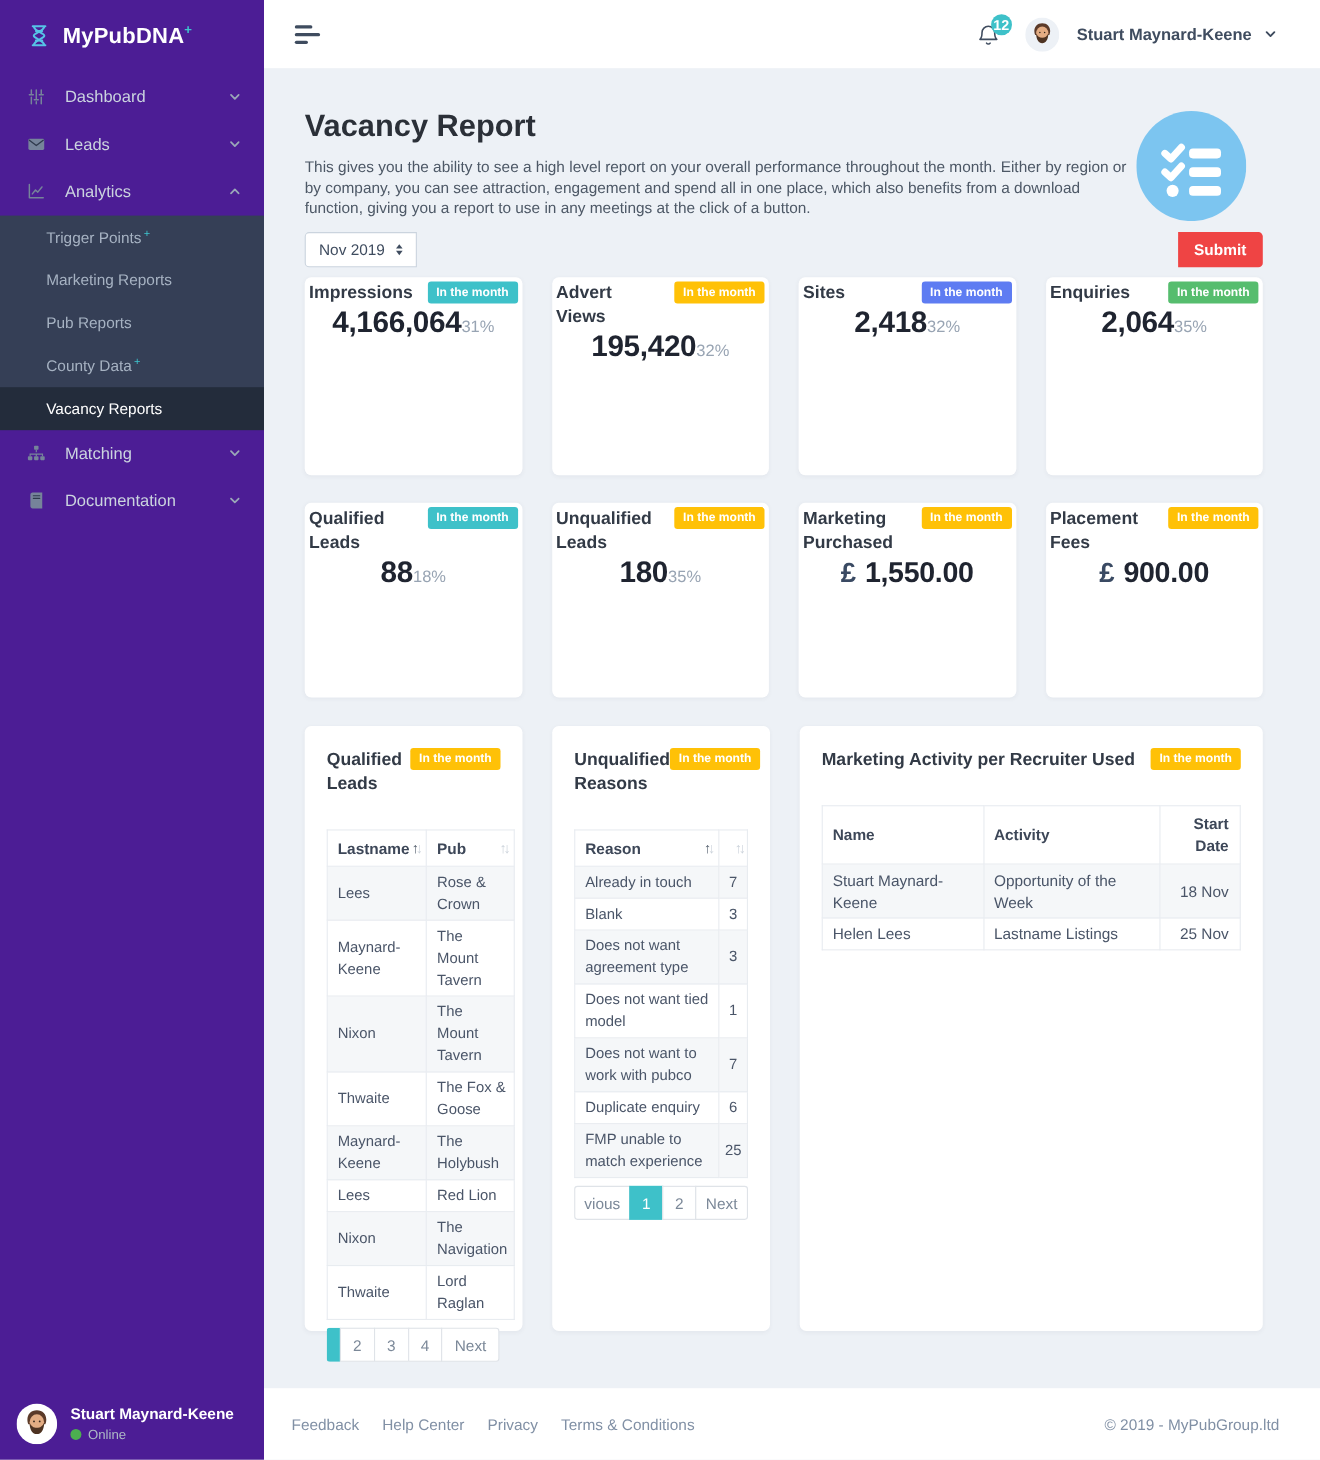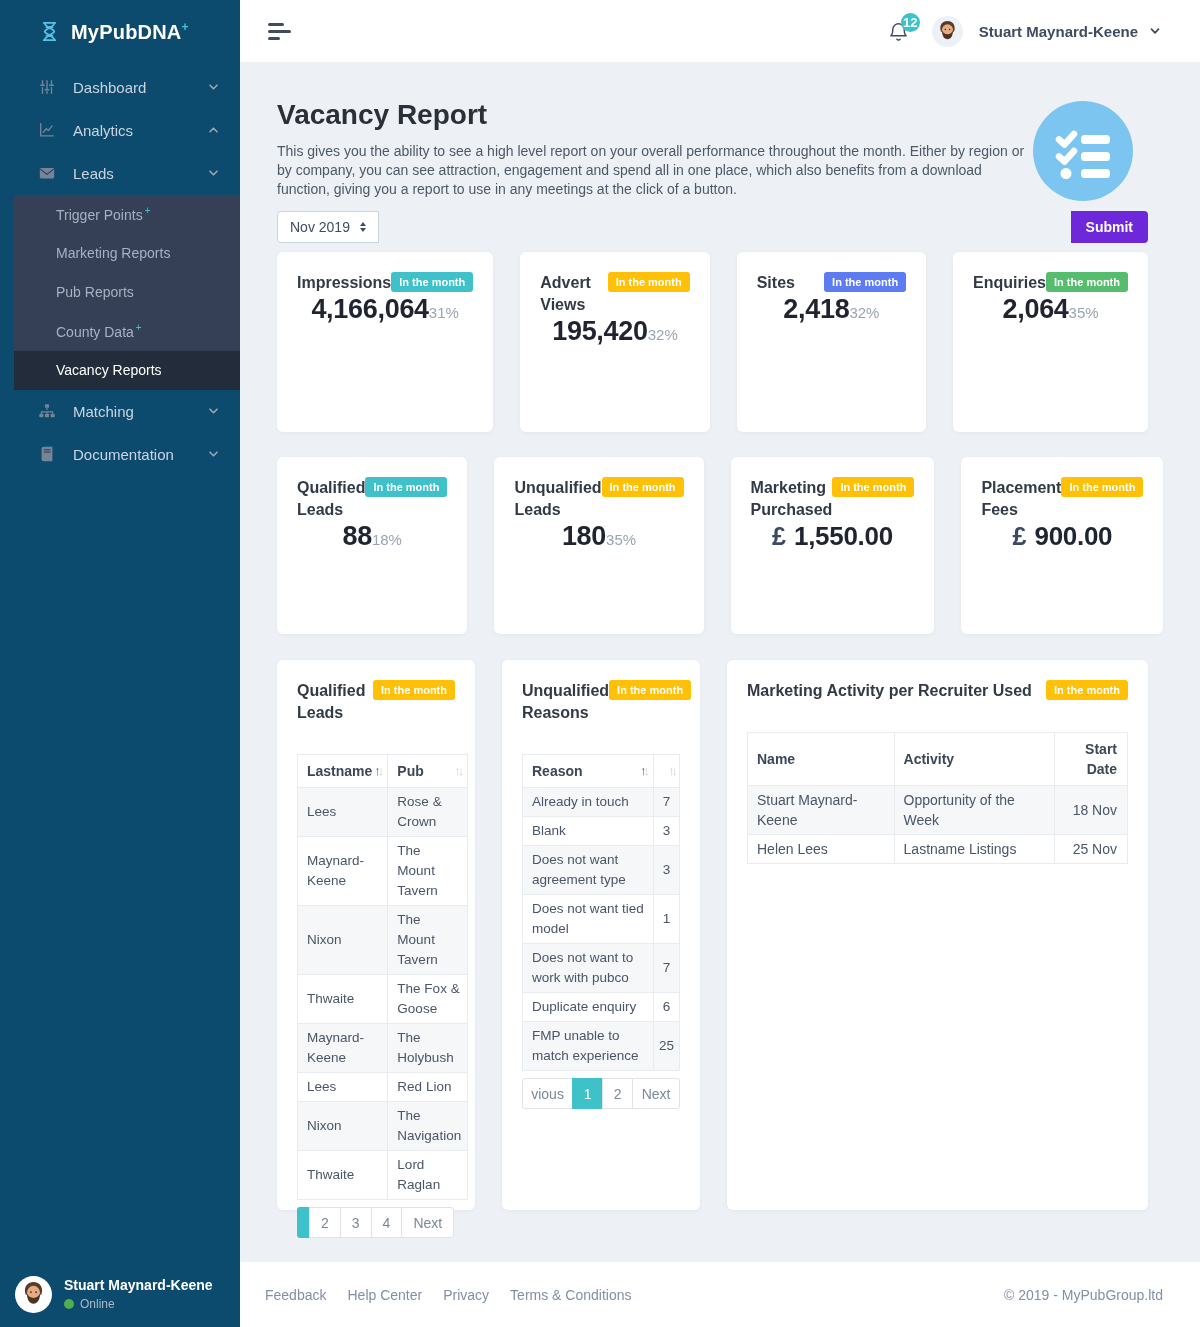--- a/index.html
+++ b/index.html
@@ -4,21 +4,21 @@
 <style>
   * { margin:0; padding:0; box-sizing:border-box; }
   html,body { width:1200px; height:1327px; }
   body {
     position:relative; font-family:"Liberation Sans", sans-serif;
     background:#EDF1F6; color:#2B3240; overflow:hidden;
   }
   [data-interactable="true"] { cursor:pointer; }
 
   
-  .sidebar { position:absolute; left:0; top:0; width:240px; height:1327px; background:#0c4a6e; z-index:3;padding-left:14px; }
+  .sidebar { position:absolute; left:0; top:0; width:240px; height:1327px; background:#4c1d95; z-index:3; }
   .logo { display:flex; align-items:center; gap:10px; padding:20px 24px 14px; }
   .logo-text { color:#fff; font-size:20px; font-weight:700; letter-spacing:.2px; }
   .logo-text sup { color:#3EC6CF; font-size:12px; font-weight:700; }
   .menu { margin-top:8px;text-align:right; }
   .menu-item { height:43px; display:flex; align-items:center; padding:0 22px 0 24px; color:#CBD4DF; font-size:15px; }
   .mi-icon { width:20px; height:20px; margin-right:15px; color:#76849A; display:flex; align-items:center; }
   .mi-chev { margin-left:auto; color:#9AA7B8; display:flex; }
   .submenu { background:#353F56; padding:0; }
   .submenu-item { height:39px; display:flex; align-items:center; padding:0 24px 0 42px; color:#A6B2C2; font-size:14px; }
   .submenu-item sup.plus { color:#3EC6CF; font-size:10px; margin-left:2px; }
@@ -53,21 +53,21 @@
   .caret-up { width:0; height:0; border-left:3.5px solid transparent; border-right:3.5px solid transparent; border-bottom:4.5px solid #3F4C5F; }
   .caret-down { width:0; height:0; border-left:3.5px solid transparent; border-right:3.5px solid transparent; border-top:4.5px solid #3F4C5F; }
   .submit-btn { border:none; border-radius:0 4px 4px 0; padding:0 15px; color:#fff; font-size:14px; font-weight:600; font-family:inherit; }
 
   
   .grid { display:flex; gap:27px; }
   .grid-r1 { margin-top:9px; }
   .grid-r2 { margin-top:25px; }
   .grid-r3 { margin-top:26px; }
   .card { background:#fff; border-radius:6px; box-shadow:0 1px 4px rgba(50,60,80,.05); }
-  .stat-card { flex:1; padding:20px; display:flex; flex-direction:column; }
+  .stat-card { flex:1; padding:4px; display:flex; flex-direction:column; }
   .grid-r1 .stat-card { height:180px; }
   .grid-r2 .stat-card { height:177px; }
   .card-head { display:flex; align-items:flex-start; }
   .card-title { font-size:16px; font-weight:600; line-height:22px; color:#323A46; max-width:96px; }
   .badge { margin-left:auto; color:#fff; font-size:11px; font-weight:700; padding:4px 8px; border-radius:3px; white-space:nowrap; }
   .card-body { flex:1; display:flex; flex-direction:row; justify-content:center; }
   .value-row { display:flex; align-items:baseline; }
   .stat-value { font-size:27px; font-weight:700; letter-spacing:-.3px; color:#1F2430; }
   .stat-pct { margin-left:auto; font-size:15px; color:#98A4B3; }
   .progress { margin-top:18px; height:7px; border-radius:4px; background:#E9ECEF; overflow:hidden; }
@@ -130,43 +130,43 @@
         </span>
         <span class="mi-label" data-interactable="false">Dashboard</span>
         <span class="mi-chev" data-interactable="false">
           <svg width="9" height="6" viewBox="0 0 9 6" fill="none" stroke="currentColor" stroke-width="1.6" stroke-linecap="round" stroke-linejoin="round">
             <path d="M1 1.2l3.5 3.6L8 1.2"></path>
           </svg>
         </span>
       </div>
       <div class="menu-item" data-interactable="true">
         <span class="mi-icon" data-interactable="false">
+          <svg viewBox="0 0 20 20" width="18" height="18">
+            <rect x="2" y="4.5" width="16" height="11.5" rx="1.5" fill="currentColor"></rect>
+            <path d="M3 6l7 5.5L17 6" fill="none" stroke="#2F3A4D" stroke-width="1.3" stroke-linecap="round" stroke-linejoin="round"></path>
+          </svg>
+        </span>
+        <span class="mi-label" data-interactable="false">Leads</span>
+        <span class="mi-chev" data-interactable="false">
+          <svg width="9" height="6" viewBox="0 0 9 6" fill="none" stroke="currentColor" stroke-width="1.6" stroke-linecap="round" stroke-linejoin="round">
+            <path d="M1 1.2l3.5 3.6L8 1.2"></path>
+          </svg>
+        </span>
+      </div>
+      <div class="menu-item" data-interactable="true">
+        <span class="mi-icon" data-interactable="false">
           <svg viewBox="0 0 20 20" width="18" height="18" fill="none" stroke="currentColor" stroke-width="1.5" stroke-linecap="round" stroke-linejoin="round">
             <path d="M3 3v13.5h14"></path>
             <path d="M6 12.5l3.2-4 2.3 2.2 4.2-5.2"></path>
           </svg>
         </span>
         <span class="mi-label" data-interactable="false">Analytics</span>
         <span class="mi-chev" data-interactable="false">
           <svg width="9" height="6" viewBox="0 0 9 6" fill="none" stroke="currentColor" stroke-width="1.6" stroke-linecap="round" stroke-linejoin="round">
             <path d="M1 4.8L4.5 1.2 8 4.8"></path>
-          </svg>
-        </span>
-      </div>
-      <div class="menu-item" data-interactable="true">
-        <span class="mi-icon" data-interactable="false">
-          <svg viewBox="0 0 20 20" width="18" height="18">
-            <rect x="2" y="4.5" width="16" height="11.5" rx="1.5" fill="currentColor"></rect>
-            <path d="M3 6l7 5.5L17 6" fill="none" stroke="#2F3A4D" stroke-width="1.3" stroke-linecap="round" stroke-linejoin="round"></path>
-          </svg>
-        </span>
-        <span class="mi-label" data-interactable="false">Leads</span>
-        <span class="mi-chev" data-interactable="false">
-          <svg width="9" height="6" viewBox="0 0 9 6" fill="none" stroke="currentColor" stroke-width="1.6" stroke-linecap="round" stroke-linejoin="round">
-            <path d="M1 1.2l3.5 3.6L8 1.2"></path>
           </svg>
         </span>
       </div>
       <div class="submenu" data-interactable="false">
         <div class="submenu-item" data-interactable="true">
           <span data-interactable="false">Trigger Points<sup class="plus">+</sup></span>
         </div>
         <div class="submenu-item" data-interactable="true">
           <span data-interactable="false">Marketing Reports</span>
         </div>
@@ -292,21 +292,21 @@
   </div>
 
   <div class="filter-row">
     <div class="month-select" data-interactable="true">
       <span data-interactable="false">Nov 2019</span>
       <span class="caret-updown" data-interactable="false">
           <i class="caret-up"></i>
           <i class="caret-down"></i>
         </span>
     </div>
-    <button class="submit-btn" id="submit-btn" data-interactable="true" style="background: #6d28d9;">Submit</button>
+    <button class="submit-btn" id="submit-btn" data-interactable="true" style="background: #ef4444;">Submit</button>
   </div>
 
   <div class="grid grid-r1" id="grid-row-1" data-interactable="false">
       <div class="card stat-card" data-interactable="false">
         <div class="card-head" data-interactable="false">
           <div class="card-title" data-interactable="false">Impressions</div>
           <div class="badge" data-interactable="false" style="background: rgb(62, 193, 201);">In the month</div>
         </div>
         <div class="card-body" data-interactable="false">
           <div class="value-row" data-interactable="false">

